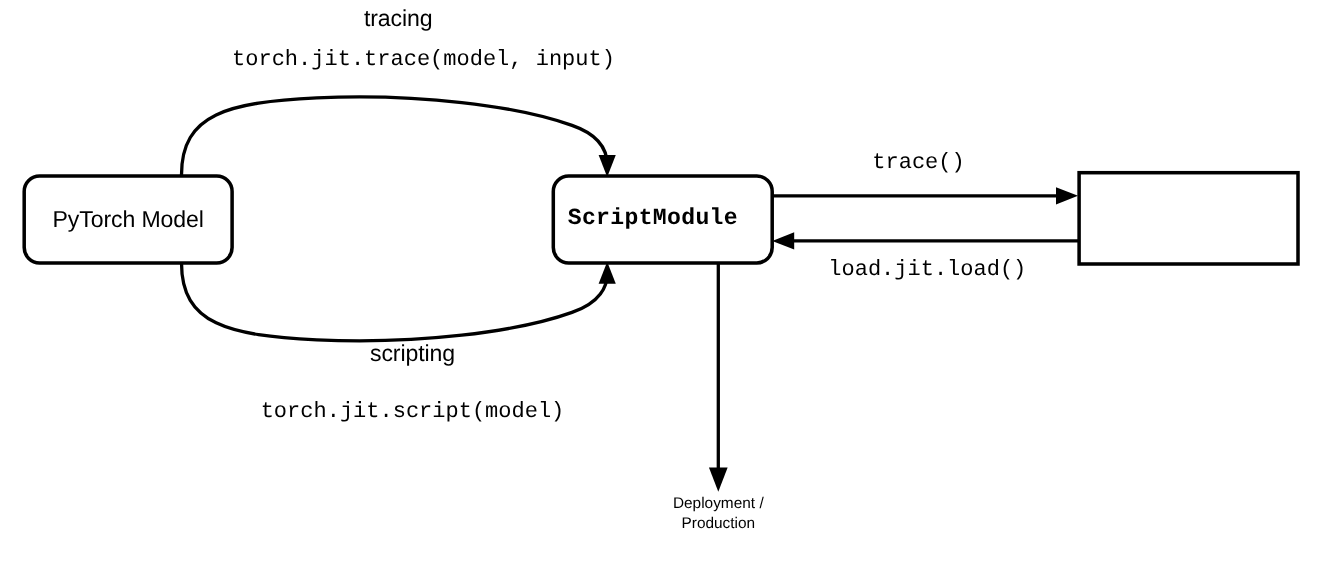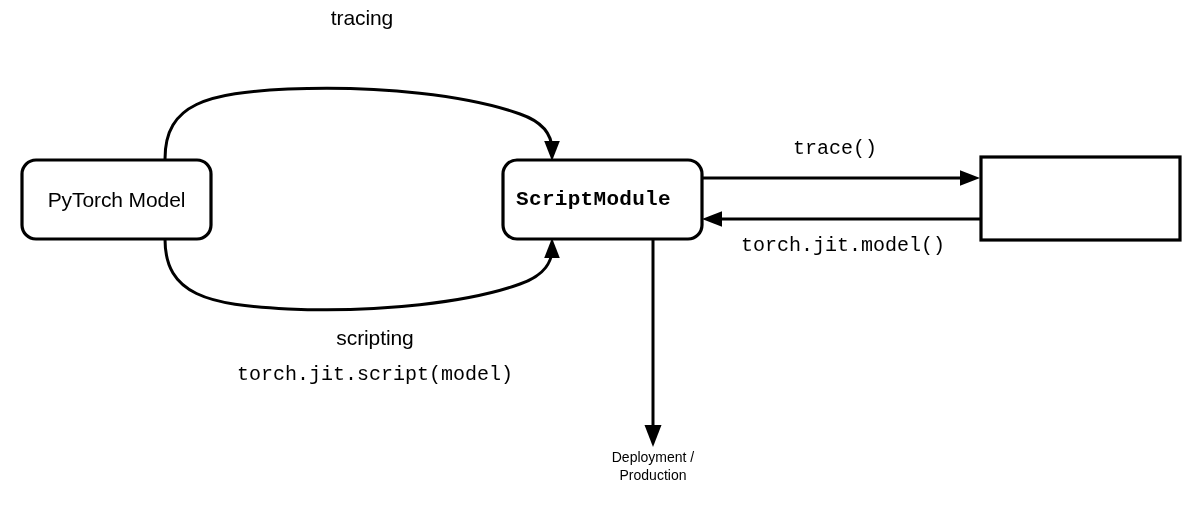--- a/index.html
+++ b/index.html
@@ -134,27 +134,28 @@
     <rect class="node-shape-rect" x="981" y="157" width="199" height="83"></rect>
   </svg>
 
   <div class="node-label sans-label" style="left:22px; top:188px; width:189px;">PyTorch Model</div>
 
   <div class="node-label mono-bold-label" style="left:503px; top:188px; width:181px;">ScriptModule</div>
 
 
   <div class="free-text sans-label" style="left:262px; top:6px; width:200px;">tracing</div>
 
+  <div class="free-text mono-label" style="left:170px; top:43px; width:430px;">torch.jit.trace(model, input)</div>
 
-  <div class="free-text sans-label" style="left:275px; top:326px; width:200px;text-align:center;">scripting</div>
+  <div class="free-text sans-label" style="left:275px; top:310px; width:200px;text-align:center;">scripting</div>
 
   <div class="free-text mono-label" style="left:180px; top:363px; width:390px;">torch.jit.script(model)</div>
 
   <div class="edge-label mono-label" style="left:740px; top:137px; width:190px;">trace()</div>
 
-  <div class="edge-label mono-label" style="left:718px; top:234px; width:250px;">torch.jit.model()</div>
+  <div class="edge-label mono-label" style="left:718px; top:234px; width:250px;">load.jit.load()</div>
 
   <div class="terminal-text" style="left:543px; top:449px; width:220px;">
     <span>Deployment /</span>
     <span>Production</span>
   </div>
 
 </div>
 
 </body></html>

